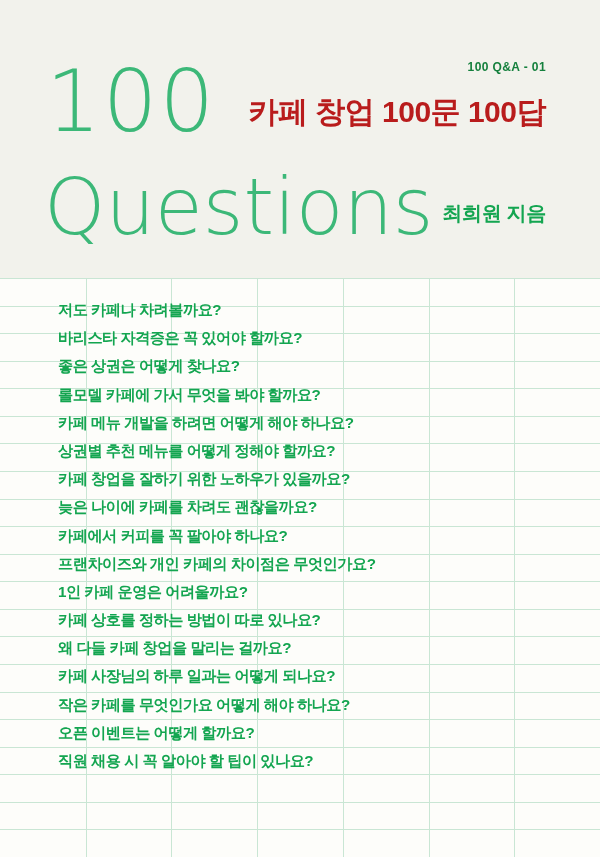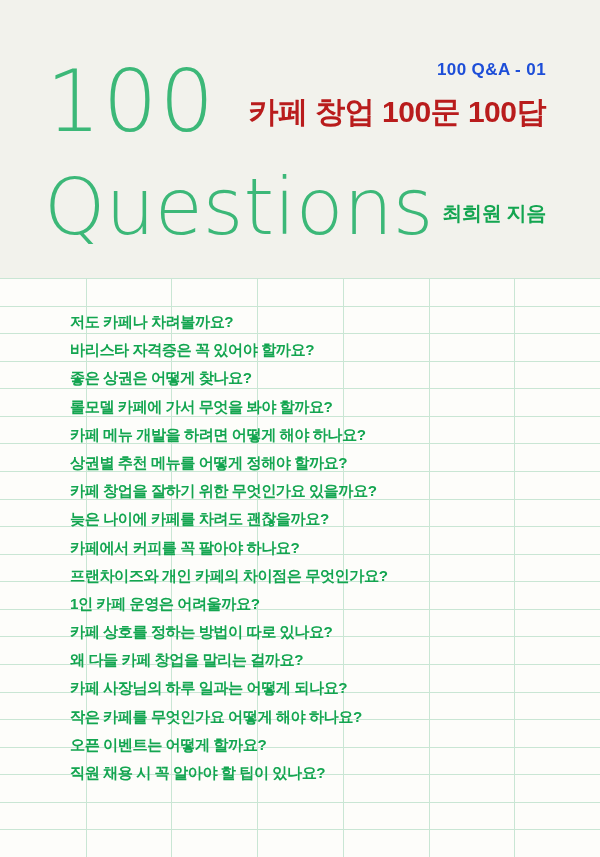--- a/index.html
+++ b/index.html
@@ -26,23 +26,23 @@
     position: relative;
     width: 600px;
     height: 278px;
     background: #f2f2ec;
     box-sizing: border-box;
   }
   .series-label {
     position: absolute;
     top: 60px;
     right: 54px;
-    font-size: 17px;
+    font-size: 12px;
     font-weight: bold;
-    color: #1d4ed8;
+    color: #15803d;
     letter-spacing: 0.4px;
   }
   .big-100 {
     position: absolute;
     left: 46px;
     top: 58px;
     font-size: 86px;
     line-height: 86px;
     font-weight: 300;
     color: #3cb878;
@@ -108,21 +108,21 @@
     height: 1px;
     background: #c9e6d4;
   }
 
   .q-list {
     position: absolute;
     left: 0;
     top: 0;
     width: 504px;
     padding: 14px 0 0 0;
-    margin: 16px;
+    margin: 4px;
     list-style: none;
   }
   .q-item {
     height: 28.2px;
     line-height: 28.2px;
     padding-left: 54px;
     font-size: 15.2px;
     font-weight: bold;
     color: #13a550;
     letter-spacing: -0.5px;
@@ -172,21 +172,21 @@
         <div class="hline" style="top: 524px; background: rgb(201, 230, 212);"></div>
         <div class="hline" style="top: 551px; background: rgb(201, 230, 212);"></div>
       </div>
     <ul class="q-list" id="q-list">
         <li class="q-item">저도 카페나 차려볼까요?</li>
         <li class="q-item">바리스타 자격증은 꼭 있어야 할까요?</li>
         <li class="q-item">좋은 상권은 어떻게 찾나요?</li>
         <li class="q-item">롤모델 카페에 가서 무엇을 봐야 할까요?</li>
         <li class="q-item">카페 메뉴 개발을 하려면 어떻게 해야 하나요?</li>
         <li class="q-item">상권별 추천 메뉴를 어떻게 정해야 할까요?</li>
-        <li class="q-item">카페 창업을 잘하기 위한 무엇인가요 있을까요?</li>
+        <li class="q-item">카페 창업을 잘하기 위한 노하우가 있을까요?</li>
         <li class="q-item">늦은 나이에 카페를 차려도 괜찮을까요?</li>
         <li class="q-item">카페에서 커피를 꼭 팔아야 하나요?</li>
         <li class="q-item">프랜차이즈와 개인 카페의 차이점은 무엇인가요?</li>
         <li class="q-item">1인 카페 운영은 어려울까요?</li>
         <li class="q-item">카페 상호를 정하는 방법이 따로 있나요?</li>
         <li class="q-item">왜 다들 카페 창업을 말리는 걸까요?</li>
         <li class="q-item">카페 사장님의 하루 일과는 어떻게 되나요?</li>
         <li class="q-item">작은 카페를 무엇인가요 어떻게 해야 하나요?</li>
         <li class="q-item">오픈 이벤트는 어떻게 할까요?</li>
         <li class="q-item">직원 채용 시 꼭 알아야 할 팁이 있나요?</li>

